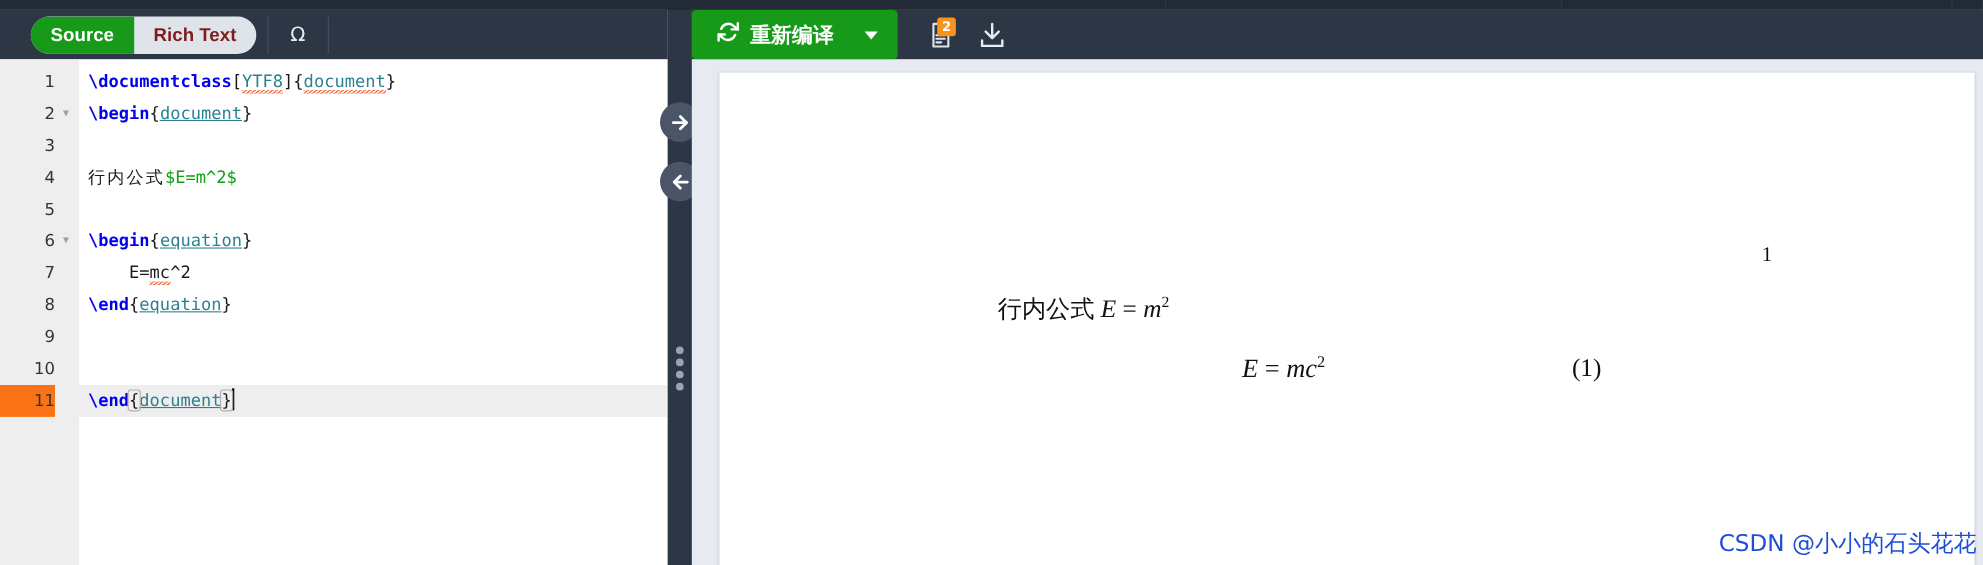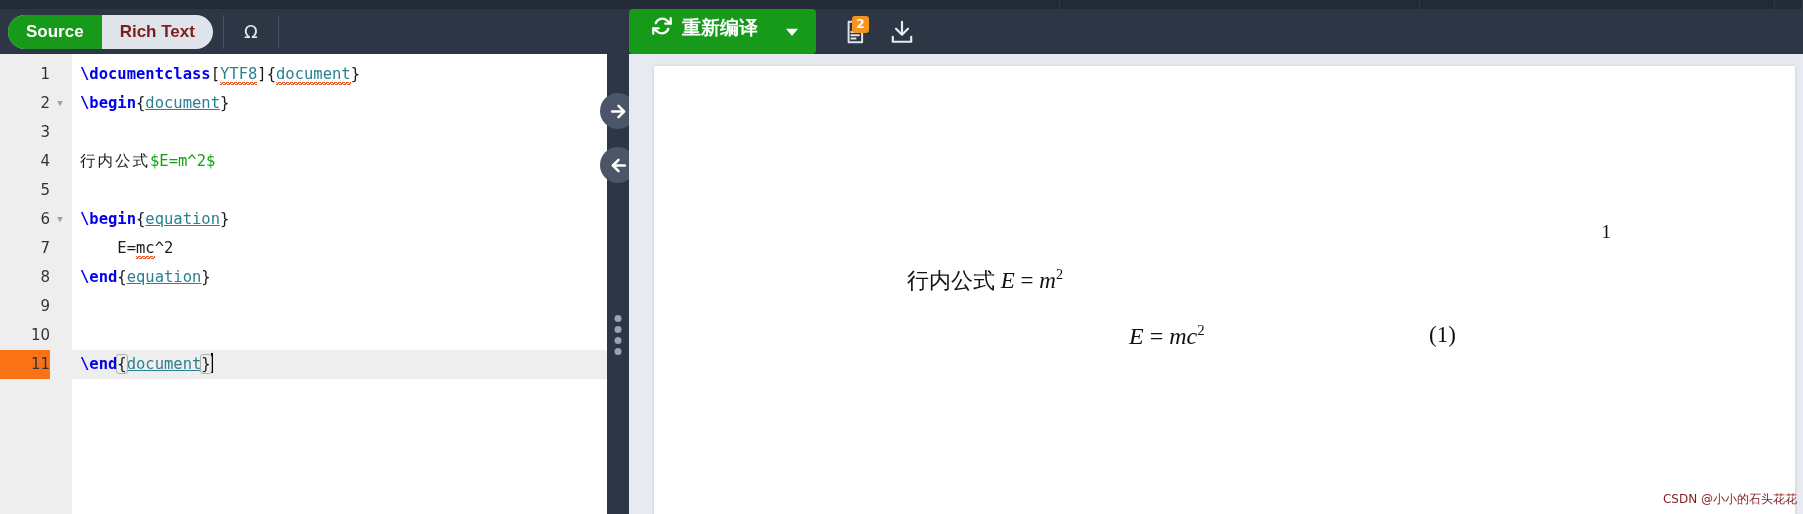--- a/index.html
+++ b/index.html
@@ -21,21 +21,21 @@
   .top-strip .seg { height: 100%; border-right: 1px solid #2e3845; }
 
   
   .left-pane {
     position: absolute; top: 9px; left: 0; width: 607px; bottom: 0;
     background: #ffffff;
   }
   .editor-toolbar {
     position: absolute; top: 0; left: 0; right: 0; height: 45px;
     background: #2c3645;
-    display: flex; align-items: center; padding-left: 8px;
+    display: flex; align-items: center; padding-left: 28px;
   }
   .seg-toggle {
     display: flex; align-items: center;
     background: #dfe3ea;
     border-radius: 20px;
     height: 34px; overflow: hidden;
   }
   .seg-toggle .seg-btn {
     height: 34px; line-height: 34px;
     padding: 0 18px;
@@ -149,21 +149,21 @@
     position: absolute; top: 0; left: 0; right: 0; height: 45px;
     background: #2c3645;
     display: flex; align-items: center;
   }
   .compile-group {
     display: flex; align-items: center;
     background: #17991a; border-radius: 4px;
     height: 45px;
   }
   .compile-btn {
-    display: flex; align-items: flex-start; gap: 9px;
+    display: flex; align-items: center; gap: 9px;
     padding: 0 18px 0 22px; height: 33px;
     color: #fff; font-size: 19px; font-weight: 700;
     font-family: "DejaVu Sans", sans-serif;
     cursor: pointer; white-space: nowrap;
   }
   .compile-caret {
     padding: 0 16px 0 8px; height: 45px;
     display: flex; align-items: center; cursor: pointer;
   }
   .icon-btn {
@@ -213,21 +213,21 @@
   }
   .disp-eq .eq-body {
     position: absolute; left: 475px; font-size: 24px; white-space: nowrap;
   }
   .disp-eq .eq-tag {
     position: absolute; left: 775px; font-size: 23px;
   }
 
   .watermark {
     position: absolute; right: 6px; bottom: 6px;
-    color: #7f1d1d; font-size: 12px;
+    color: #1d4ed8; font-size: 21px;
     font-family: "DejaVu Sans", sans-serif;
     white-space: nowrap;
     pointer-events: none;
   }
 </style>
 </head>
 <body>
 
 <div id="app">
 

